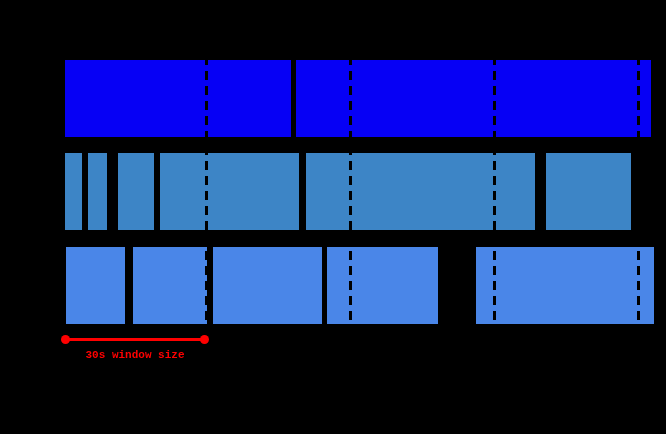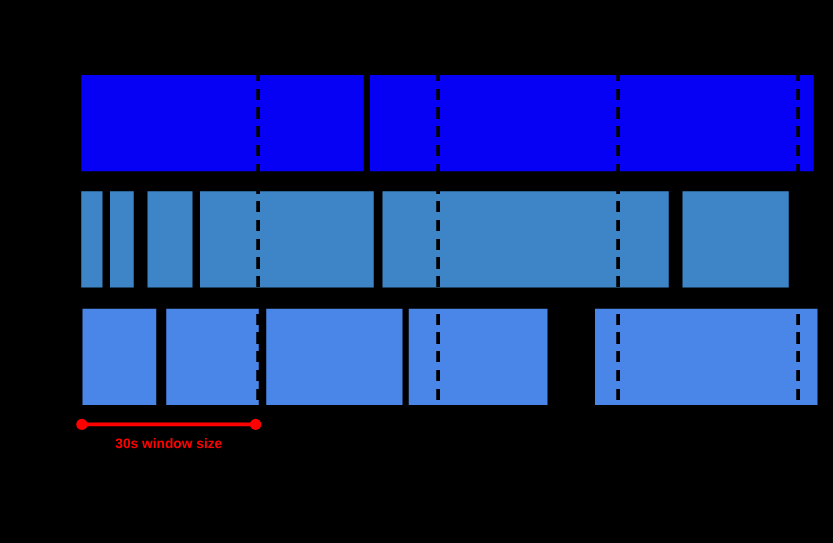--- a/index.html
+++ b/index.html
@@ -38,21 +38,21 @@
     border-radius: 50%;
   }
   .arrow .dot.left { left: -4px; }
   .arrow .dot.right { right: -4px; }
   .annotation-label {
     position: absolute;
     font-size: 11px;
     font-weight: bold;
     text-align: center;
     letter-spacing: 0px;
-    font-family: Liberation Sans, sans-serif;
+    font-family: Liberation Mono, monospace;
   }
 </style>
 </head>
 <body>
 
 <div class="canvas" id="canvas" style="width: 666px; height: 434px; background: rgb(0, 0, 0);">
   <div id="rows-layer">
       <div class="row-segment" style="left: 65px; top: 60px; width: 226px; height: 77px; background: rgb(6, 0, 245);"></div>
       <div class="row-segment" style="left: 296px; top: 60px; width: 355px; height: 77px; background: rgb(6, 0, 245);"></div>
       <div class="row-segment" style="left: 65px; top: 153px; width: 17px; height: 77px; background: rgb(61, 133, 198);"></div>

